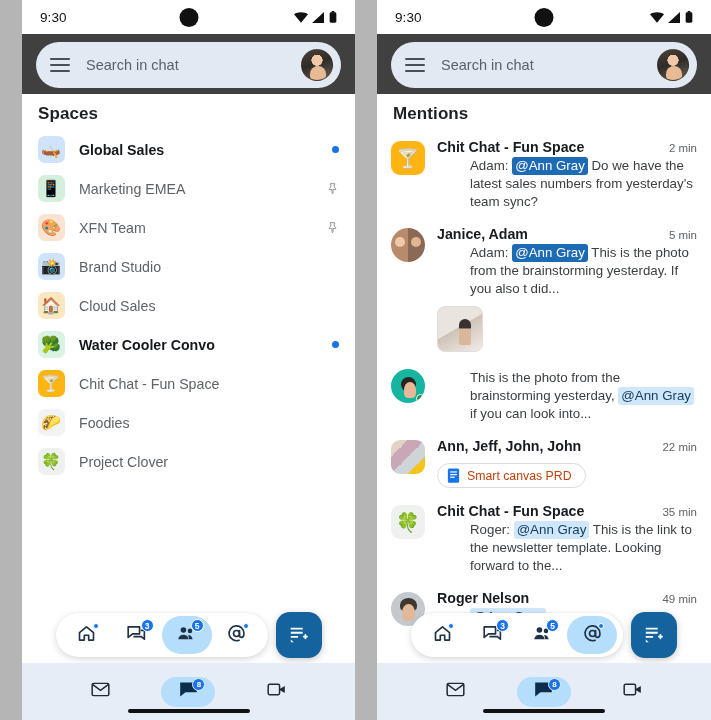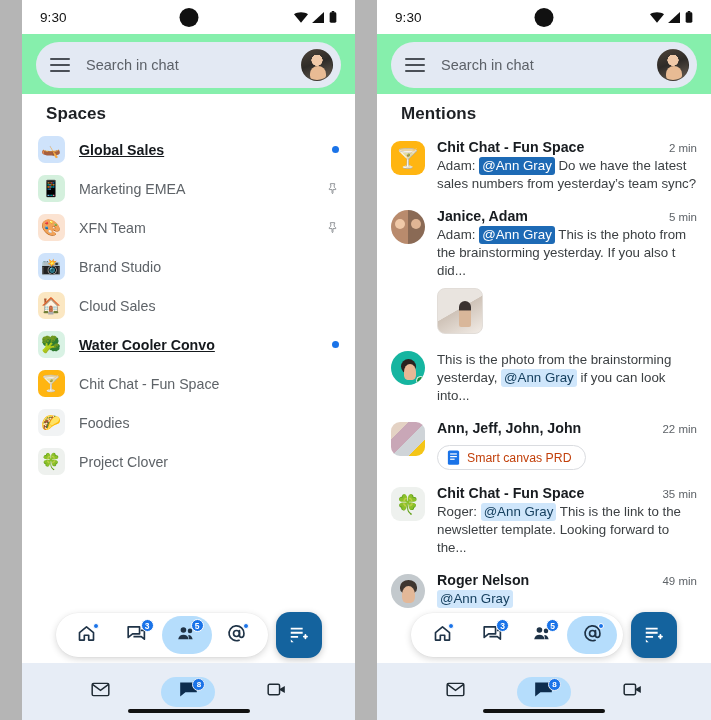--- a/index.html
+++ b/index.html
@@ -31,69 +31,69 @@
   .status-punch {
     position: absolute; left: 50%; top: 8px; transform: translateX(-50%);
     width: 19px; height: 19px; border-radius: 50%; background: #111;
   }
   .status-icons { margin-left: auto; display: flex; align-items: center; gap: 4px; }
   .ic-wifi { width: 14px; height: 11px; }
   .ic-sig  { width: 13px; height: 11px; }
   .ic-bat  { width: 8px;  height: 12px; }
 
   
-  .searchwrap { padding: 8px 14px 6px 14px; background:#86efac; }
+  .searchwrap { padding: 8px 14px 6px 14px; background:#404040; }
   .searchbar {
     height: 46px; border-radius: 26px; background: #e3e9f3;
     display: flex; align-items: center; padding: 0 8px 0 14px;
   }
   .hamburger { width: 20px; height: 14px; display:flex; flex-direction:column; justify-content:space-between; cursor:pointer;}
   .hamburger i { display:block; height:2.2px; background:#4a4f57; border-radius:2px; }
   .search-placeholder { flex:1; margin-left: 16px; font-size: 14.5px; color:#5c6168; }
   .avatar-search {
     width: 32px; height: 32px; border-radius: 50%; flex:0 0 32px;
     background: radial-gradient(circle at 50% 34%, #f0c9a8 0 22%, rgba(0,0,0,0) 23%),
                 linear-gradient(160deg,#4d4339 0%, #2e2b28 45%, #6c6155 100%);
     position: relative; overflow:hidden; border: 1px solid rgba(0,0,0,.06);
   }
   .avatar-search:after{
     content:""; position:absolute; left:8px; top:16px; width:16px; height:16px;
     border-radius:50% 50% 40% 40%; background:#e8bb94;
   }
 
   
-  .section-title { font-size: 17px; font-weight: bold; color: #1d2024; padding: 10px 16px 6px 24px; letter-spacing:.1px;}
+  .section-title { font-size: 17px; font-weight: bold; color: #1d2024; padding: 10px 16px 6px 16px; letter-spacing:.1px;}
 
   
   .list { flex: 1 1 auto; overflow: hidden; background:#fff; }
   .space-row { display:flex; align-items:center; height: 39px; padding: 0 16px; cursor:pointer; }
   .space-ic {
     width: 27px; height: 27px; border-radius: 7px; flex: 0 0 27px;
     display:flex; align-items:center; justify-content:center;
     font-size: 16px; line-height:1;
   }
   .space-name { margin-left: 14px; font-size: 14.2px; color:#5e6368; white-space:nowrap; }
-  .space-row.unread .space-name { color:#15191d; font-weight: bold; text-decoration: underline; }
+  .space-row.unread .space-name { color:#15191d; font-weight: bold; }
   .row-right { margin-left:auto; display:flex; align-items:center; }
   .dot-unread { width: 7px; height: 7px; border-radius:50%; background:#1a73e8; }
   .pin-icon { width:13px; height:15px; opacity:.75; }
 
   
   .mention-row { display:flex; padding: 9px 14px 6px 14px; cursor:pointer; }
   .m-ic {
     width: 34px; height: 34px; border-radius: 9px; flex:0 0 34px;
     display:flex; align-items:center; justify-content:center; font-size:19px; line-height:1;
     margin-top: 2px; overflow:hidden; position:relative;
   }
   .m-ic.round { border-radius: 50%; }
   .m-body { margin-left: 12px; flex:1 1 auto; min-width:0; }
   .m-head { display:flex; align-items:baseline; }
   .m-title { font-size: 14.2px; font-weight:bold; color:#181c20; white-space:nowrap; overflow:hidden; text-overflow:ellipsis;}
   .m-time { margin-left:auto; padding-left:8px; font-size:11.5px; color:#5e6368; white-space:nowrap; font-weight:500;}
-  .m-text { margin-top: 2px; font-size: 13.3px; line-height: 18px; color:#3c4043; }
+  .m-text { margin-top: 2px; font-size: 13.3px; line-height: 18px; color:#3c4043;margin-left:33px; }
   .m-sender { color:#3c4043; }
   .chip-mention {
     display:inline-block; border-radius:3px; padding: 0px 3px; font-weight:500;
   }
   .chip-mention.dark { background:#1d6ab5; color:#ffffff; }
   .chip-mention.light { background:#cfe6fb; color:#16405f; }
   .photo-thumb {
     margin-top:8px; width: 46px; height:46px; border-radius:8px;
     background: linear-gradient(150deg,#e9e4df 0 46%, #cfc3b8 47%, #f2ece6 100%);
     position:relative; overflow:hidden; border:1px solid #e2ddd8;

